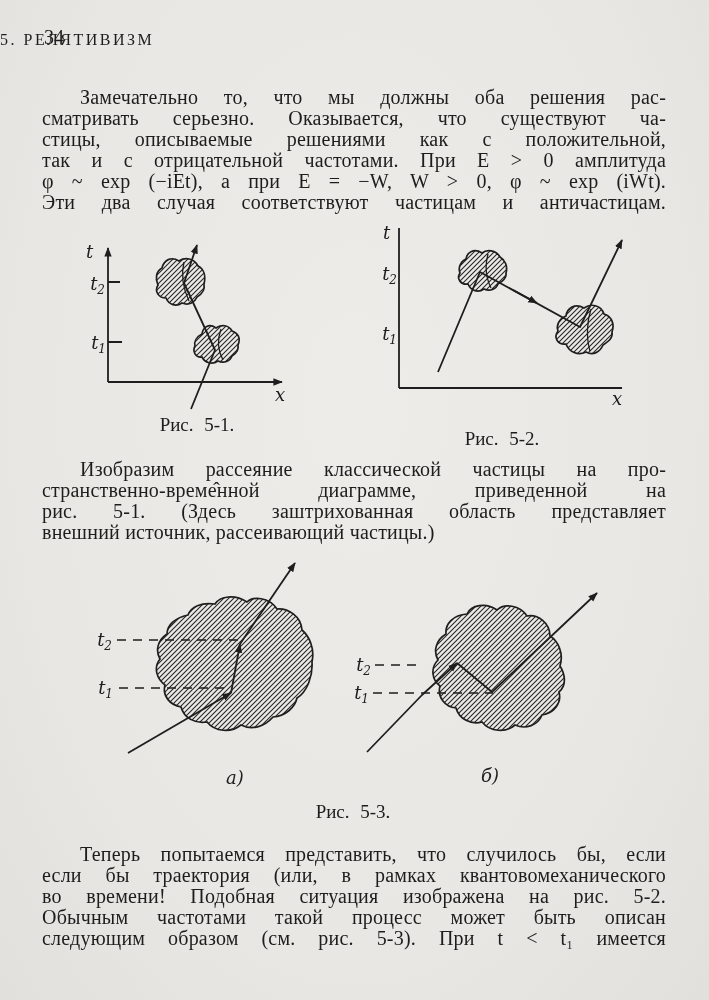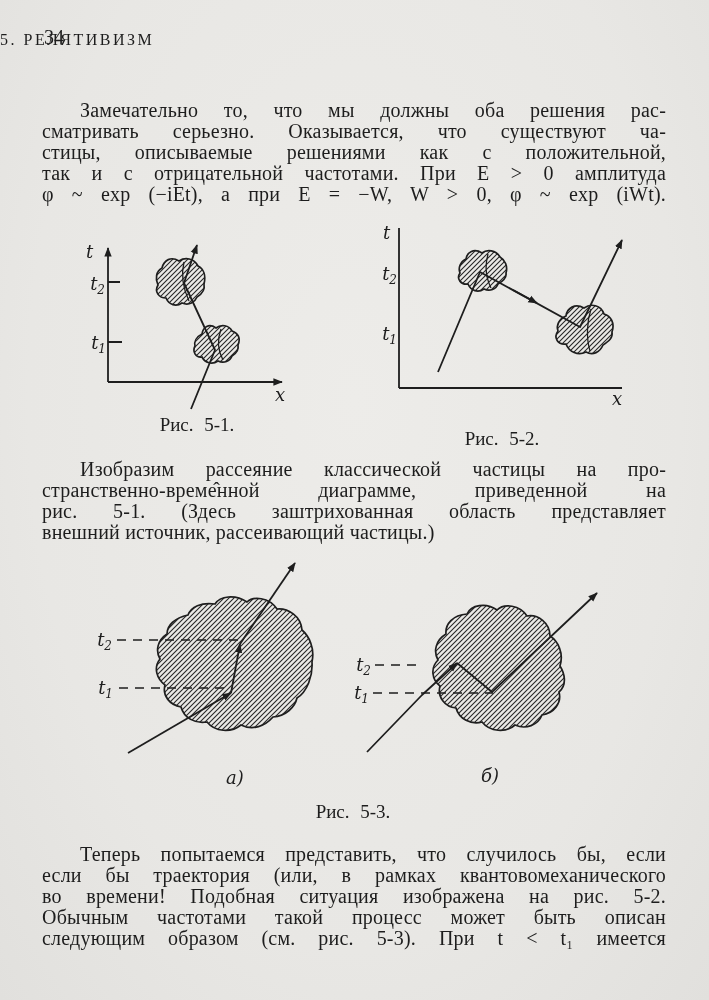--- a/index.html
+++ b/index.html
@@ -39,26 +39,27 @@
       </pattern>
       <marker id="arr" markerUnits="userSpaceOnUse" markerWidth="13" markerHeight="11" refX="8.6" refY="4.5" orient="auto">
         <path d="M0,0.8 L9.5,4.5 L0,8.2 Z" fill="#1e1e1e"></path>
       </marker>
     </defs>
   </svg>
 
   <div class="pagenum">34</div>
   <div class="chapter">5. РЕЛЯТИВИЗМ</div>
 
-  <div class="para" style="top:100px">
+  <div class="para" style="top:87px">
       <div class="tline ind">Замечательно то, что мы должны оба решения рас-</div>
       <div class="tline">сматривать серьезно. Оказывается, что существуют ча-</div>
       <div class="tline">стицы, описываемые решениями как с положительной,</div>
       <div class="tline">так и с отрицательной частотами. При E &gt; 0 амплитуда</div>
       <div class="tline">φ ~ exp (−iEt), а при E = −W, W &gt; 0, φ ~ exp (iWt).</div>
+      <div class="tline">Эти два случая соответствуют частицам и античастицам.</div>
     </div>
 
   <svg class="fig" style="left:72px;top:230px" width="235" height="192">
     <line class="ax" x1="36" y1="152" x2="36" y2="18" marker-end="url(#arr)"></line>
     <line class="ax" x1="36" y1="152" x2="210" y2="152" marker-end="url(#arr)"></line>
     <text x="14" y="28">t</text>
     <text x="203" y="171">x</text>
     <line class="tick" x1="36" y1="52" x2="48" y2="52"></line>
     <line class="tick" x1="36" y1="112" x2="50" y2="112"></line>
     <text text-anchor="end" x="33" y="60"><tspan>t</tspan><tspan class="sub" dy="4">2</tspan></text>

